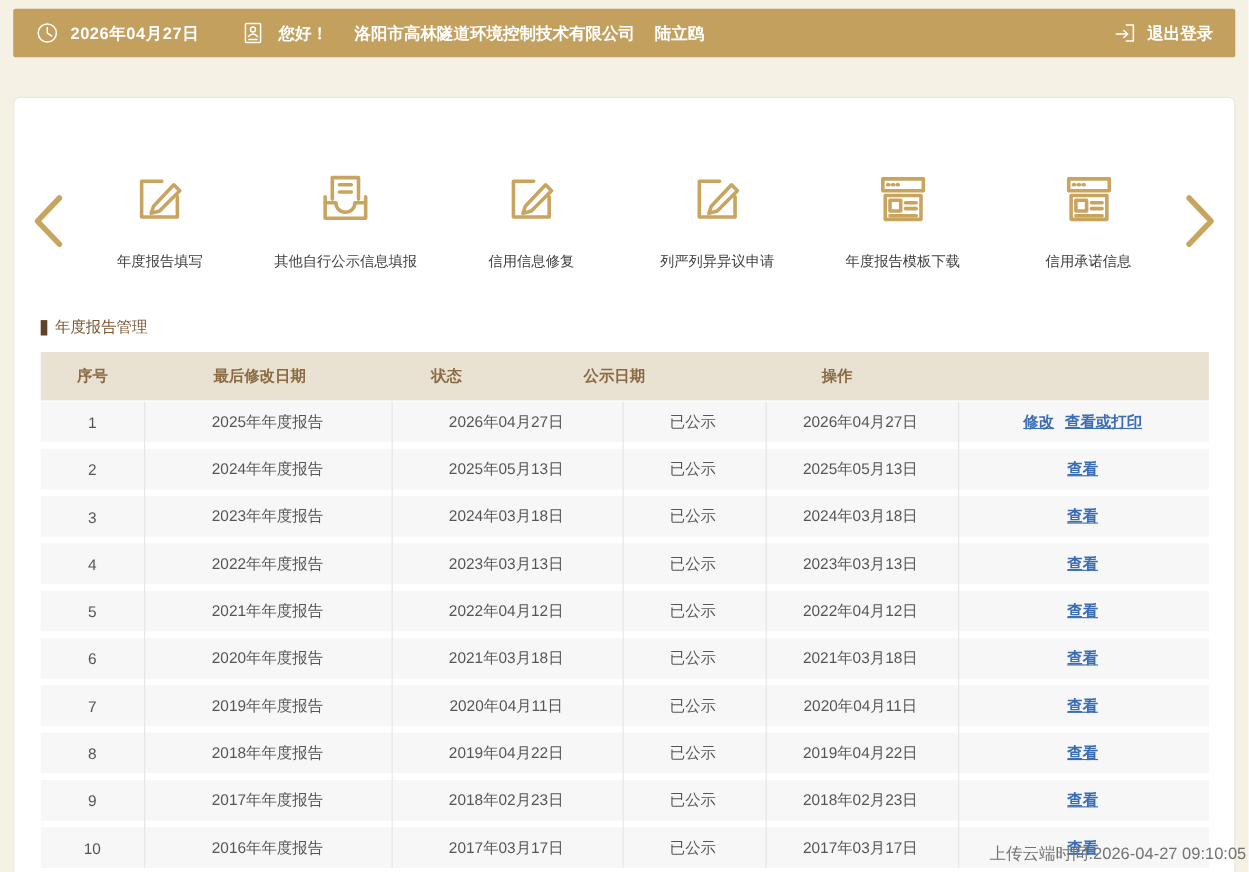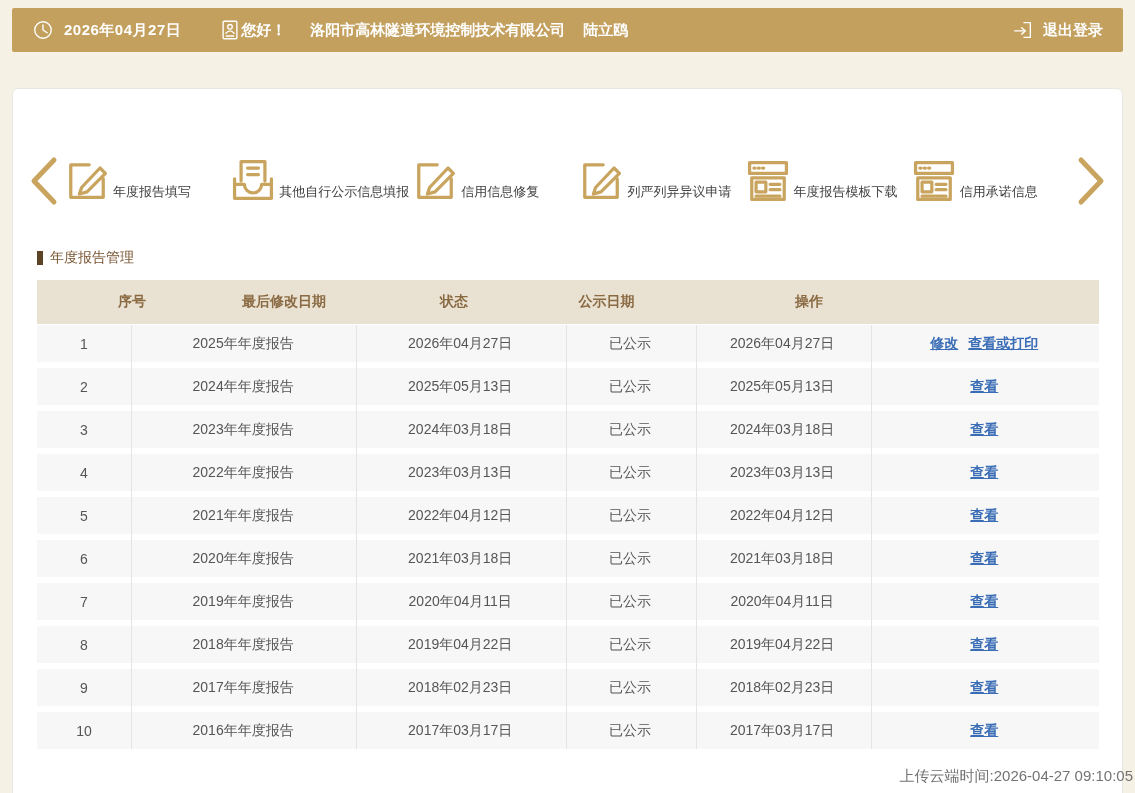--- a/index.html
+++ b/index.html
@@ -20,21 +20,21 @@
     display: flex;
     align-items: center;
     padding: 0 20px 0 20px;
     color: #fff;
     font-size: 15px;
     font-weight: bold;
   }
   .topbar .ico { width: 22px; height: 22px; flex: 0 0 auto; }
   .topbar .date-txt { margin-left: 10px; letter-spacing: .5px; }
   .greet-group { display: flex; align-items: center; margin-left: 38px; }
-  .greet-group .greet-txt { }
+  .greet-group .greet-txt { margin-left: 12px; }
   .greet-group .company-txt { margin-left: 24px; }
   .greet-group .user-txt { margin-left: 18px; }
   .logout-group { margin-left: auto; display: flex; align-items: center; cursor: pointer; }
   .logout-group .logout-txt { margin-left: 9px; }
 
   
   .card {
     margin: 36px 12px 0 12px;
     background: #fff;
     border: 1px solid #e9e7e2;
@@ -48,21 +48,21 @@
   .carousel {
     display: flex;
     align-items: center;
     padding: 66px 14px 0 14px;
   }
   .chev { width: 34px; height: 52px; flex: 0 0 auto; cursor: pointer; }
   .c-track { flex: 1; display: flex; }
   .c-item {
     flex: 1;
     display: flex;
-    flex-direction: row;
+    flex-direction: column;
     align-items: center;
     cursor: pointer;
   }
   .c-item .c-ico { width: 52px; height: 52px; }
   .c-item .c-label {
     margin-top: 22px;
     font-size: 13px;
     color: #404040;
     white-space: nowrap;
   }
@@ -85,21 +85,20 @@
   .tbl { margin: 0 23px 0 24px; }
   .thead {
     display: flex;
     height: 44px;
     background: #e9e1d2;
     color: #8a6a42;
     font-size: 14px;
     font-weight: bold;
     align-items: center;
     margin-bottom: 1px;
-    padding-left: 48px;
   }
   .tbody { position: relative; }
   .vline {
     position: absolute;
     top: 0; bottom: 0;
     width: 1px;
     background: #e4e4e4;
     pointer-events: none;
   }
   .trow {

